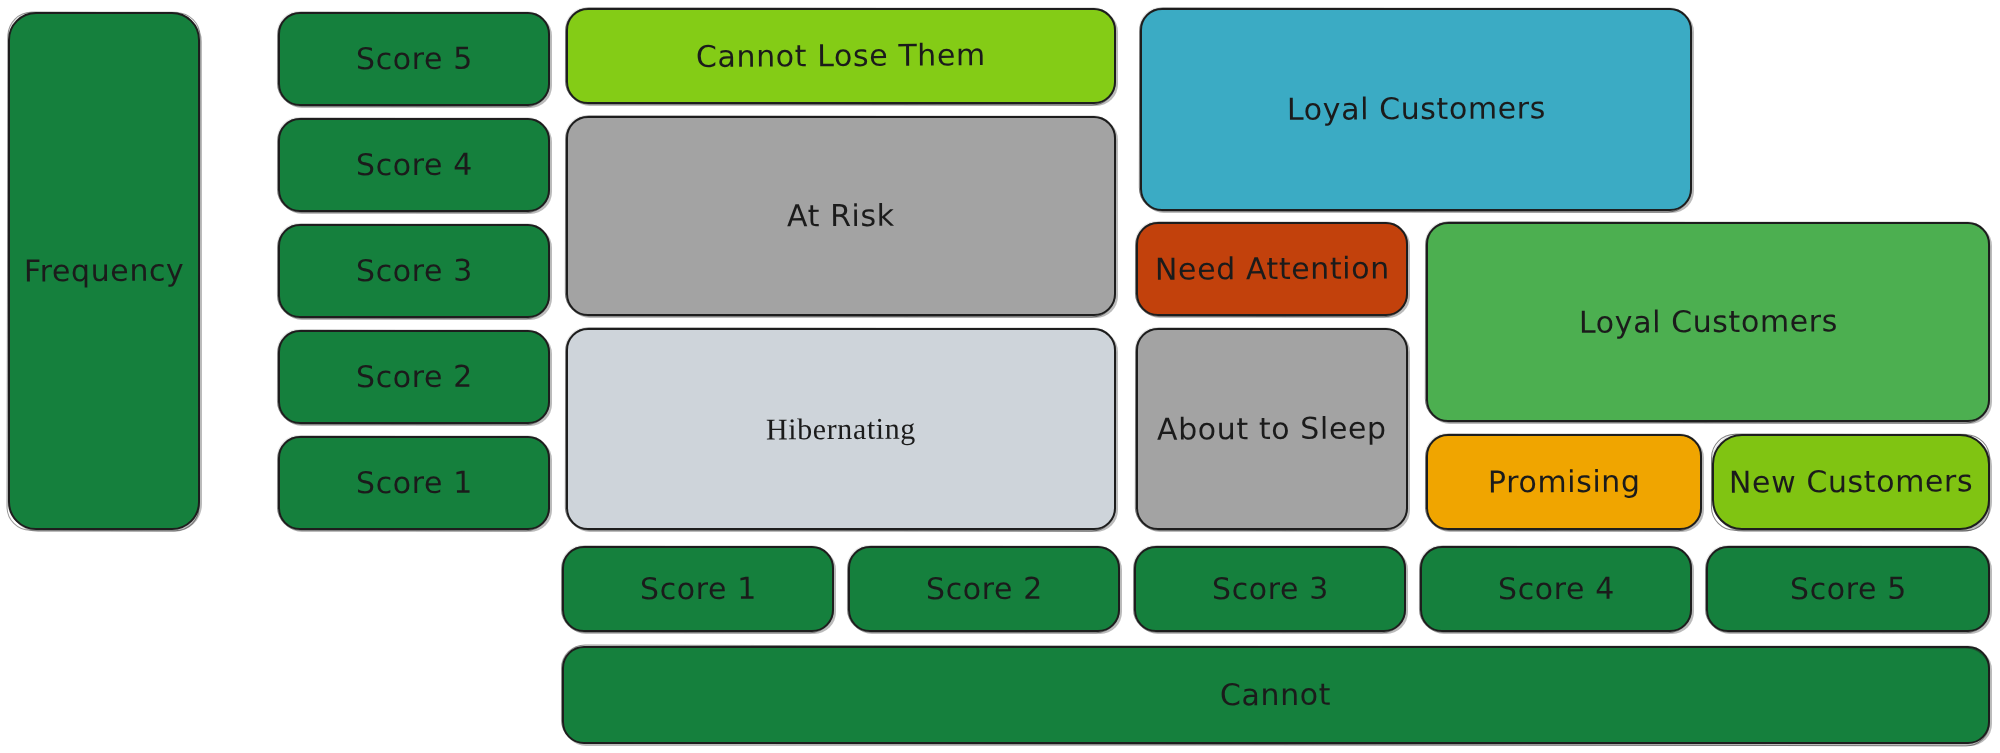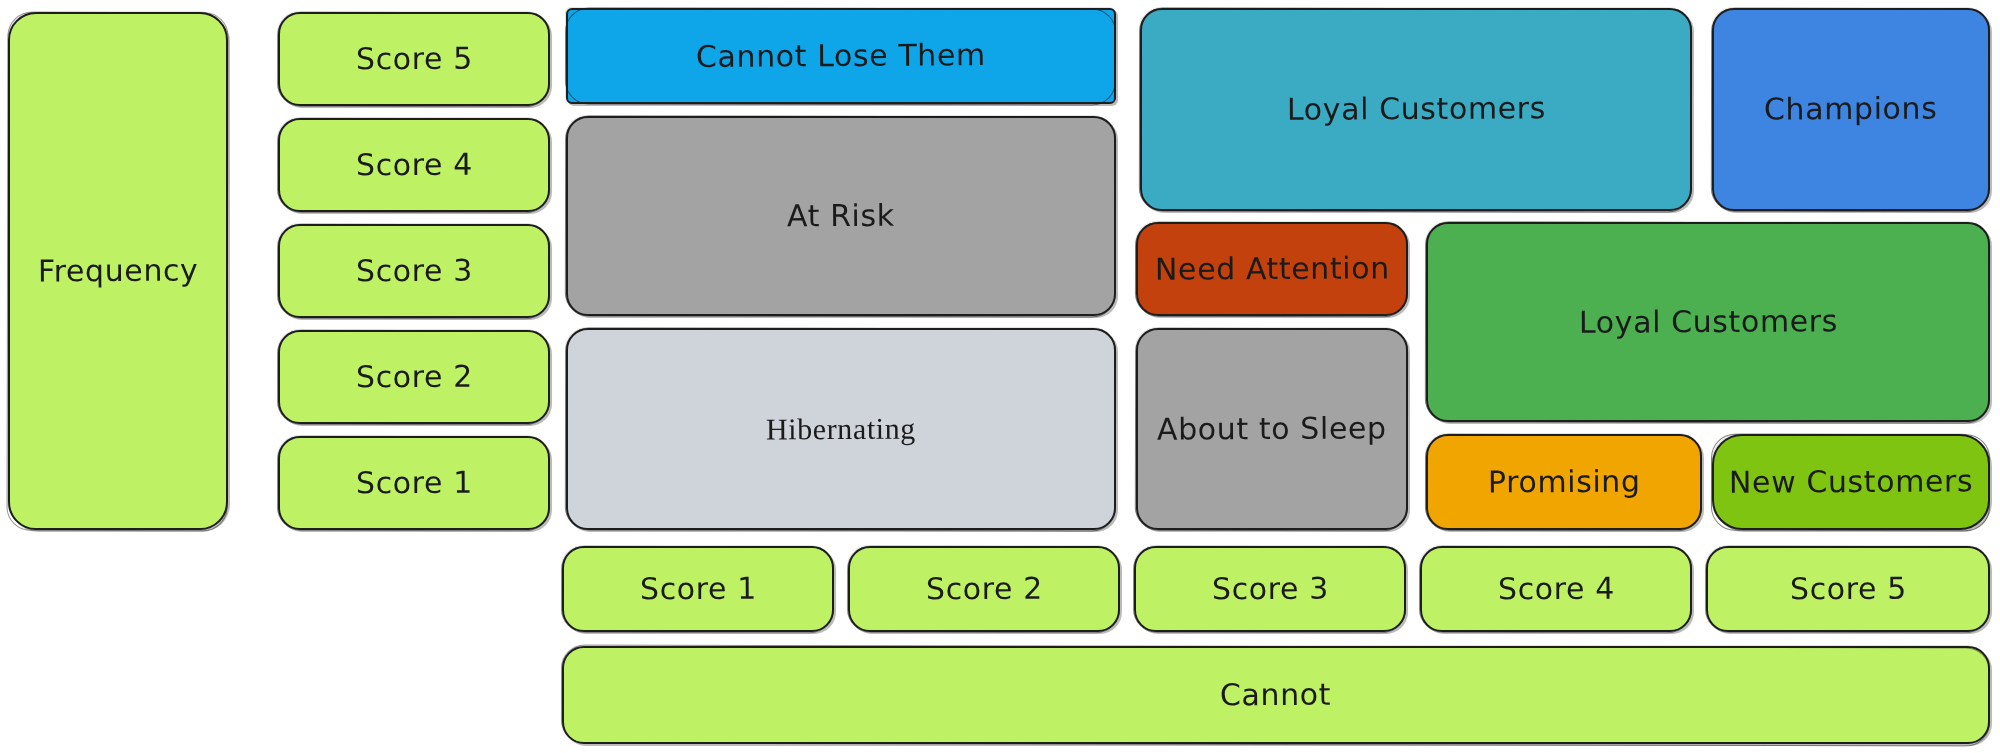--- a/index.html
+++ b/index.html
@@ -30,21 +30,21 @@
     font-family: "DejaVu Sans", sans-serif;
     font-size: 30px;
     font-weight: 400;
     letter-spacing: 0.6px;
     line-height: 1.15;
     padding: 4px 10px;
     
     box-shadow: 2px 2px 0 rgba(30,30,30,0.30), -1px -1px 0 rgba(30,30,30,0.12);
   }
   .node.plain {
-    background: #bef264;
+    background: #15803d;
   }
   .node.tall-label {
     border-radius: 28px;
   }
   .lbl {
     display: block;
     transform: rotate(-0.35deg);
     white-space: nowrap;
   }
   
@@ -59,41 +59,41 @@
   }
   .node.colored::after {
     border-color: rgba(30,30,30,0.55);
   }
 </style>
 </head>
 <body>
 
 <div id="canvas">
 
-  <div class="node plain tall-label" style="left:8px; top:12px; width:220px; height:518px;">
+  <div class="node plain tall-label" style="left:8px; top:12px; width:192px; height:518px;">
     <span class="lbl">Frequency</span>
   </div>
 
   <div class="node plain" style="left:278px; top:12px; width:272px; height:94px;">
     <span class="lbl">Score 5</span>
   </div>
   <div class="node plain" style="left:278px; top:118px; width:272px; height:94px;">
     <span class="lbl">Score 4</span>
   </div>
   <div class="node plain" style="left:278px; top:224px; width:272px; height:94px;">
     <span class="lbl">Score 3</span>
   </div>
   <div class="node plain" style="left:278px; top:330px; width:272px; height:94px;">
     <span class="lbl">Score 2</span>
   </div>
   <div class="node plain" style="left:278px; top:436px; width:272px; height:94px;">
     <span class="lbl">Score 1</span>
   </div>
 
-  <div class="node colored" style="left:566px; top:8px; width:550px; height:96px; background:#0ea5e9;border-radius:6px;">
+  <div class="node colored" style="left:566px; top:8px; width:550px; height:96px; background:#84cc16;">
     <span class="lbl">Cannot Lose Them</span>
   </div>
 
   <div class="node colored" style="left:566px; top:116px; width:550px; height:200px; background:#a3a3a3;">
     <span class="lbl">At Risk</span>
   </div>
 
   <div class="node colored" style="left:566px; top:328px; width:550px; height:202px; background:#ced4da;font-family:Liberation Serif, serif;">
     <span class="lbl">Hibernating</span>
   </div>
@@ -103,23 +103,20 @@
   </div>
 
   <div class="node colored" style="left:1136px; top:222px; width:272px; height:94px; background:#c2410c;">
     <span class="lbl">Need Attention</span>
   </div>
 
   <div class="node colored" style="left:1136px; top:328px; width:272px; height:202px; background:#a3a3a3;">
     <span class="lbl">About to Sleep</span>
   </div>
 
-  <div class="node colored" style="left:1712px; top:8px; width:278px; height:203px; background:#3d85e0;">
-    <span class="lbl">Champions</span>
-  </div>
 
   <div class="node colored" style="left:1426px; top:222px; width:564px; height:200px; background:#4caf50;">
     <span class="lbl">Loyal Customers</span>
   </div>
 
   <div class="node colored" style="left:1426px; top:434px; width:276px; height:96px; background:#f0a500;">
     <span class="lbl">Promising</span>
   </div>
 
   <div class="node colored" style="left:1712px; top:434px; width:278px; height:96px; background:#80c412;border-radius:30px;">

